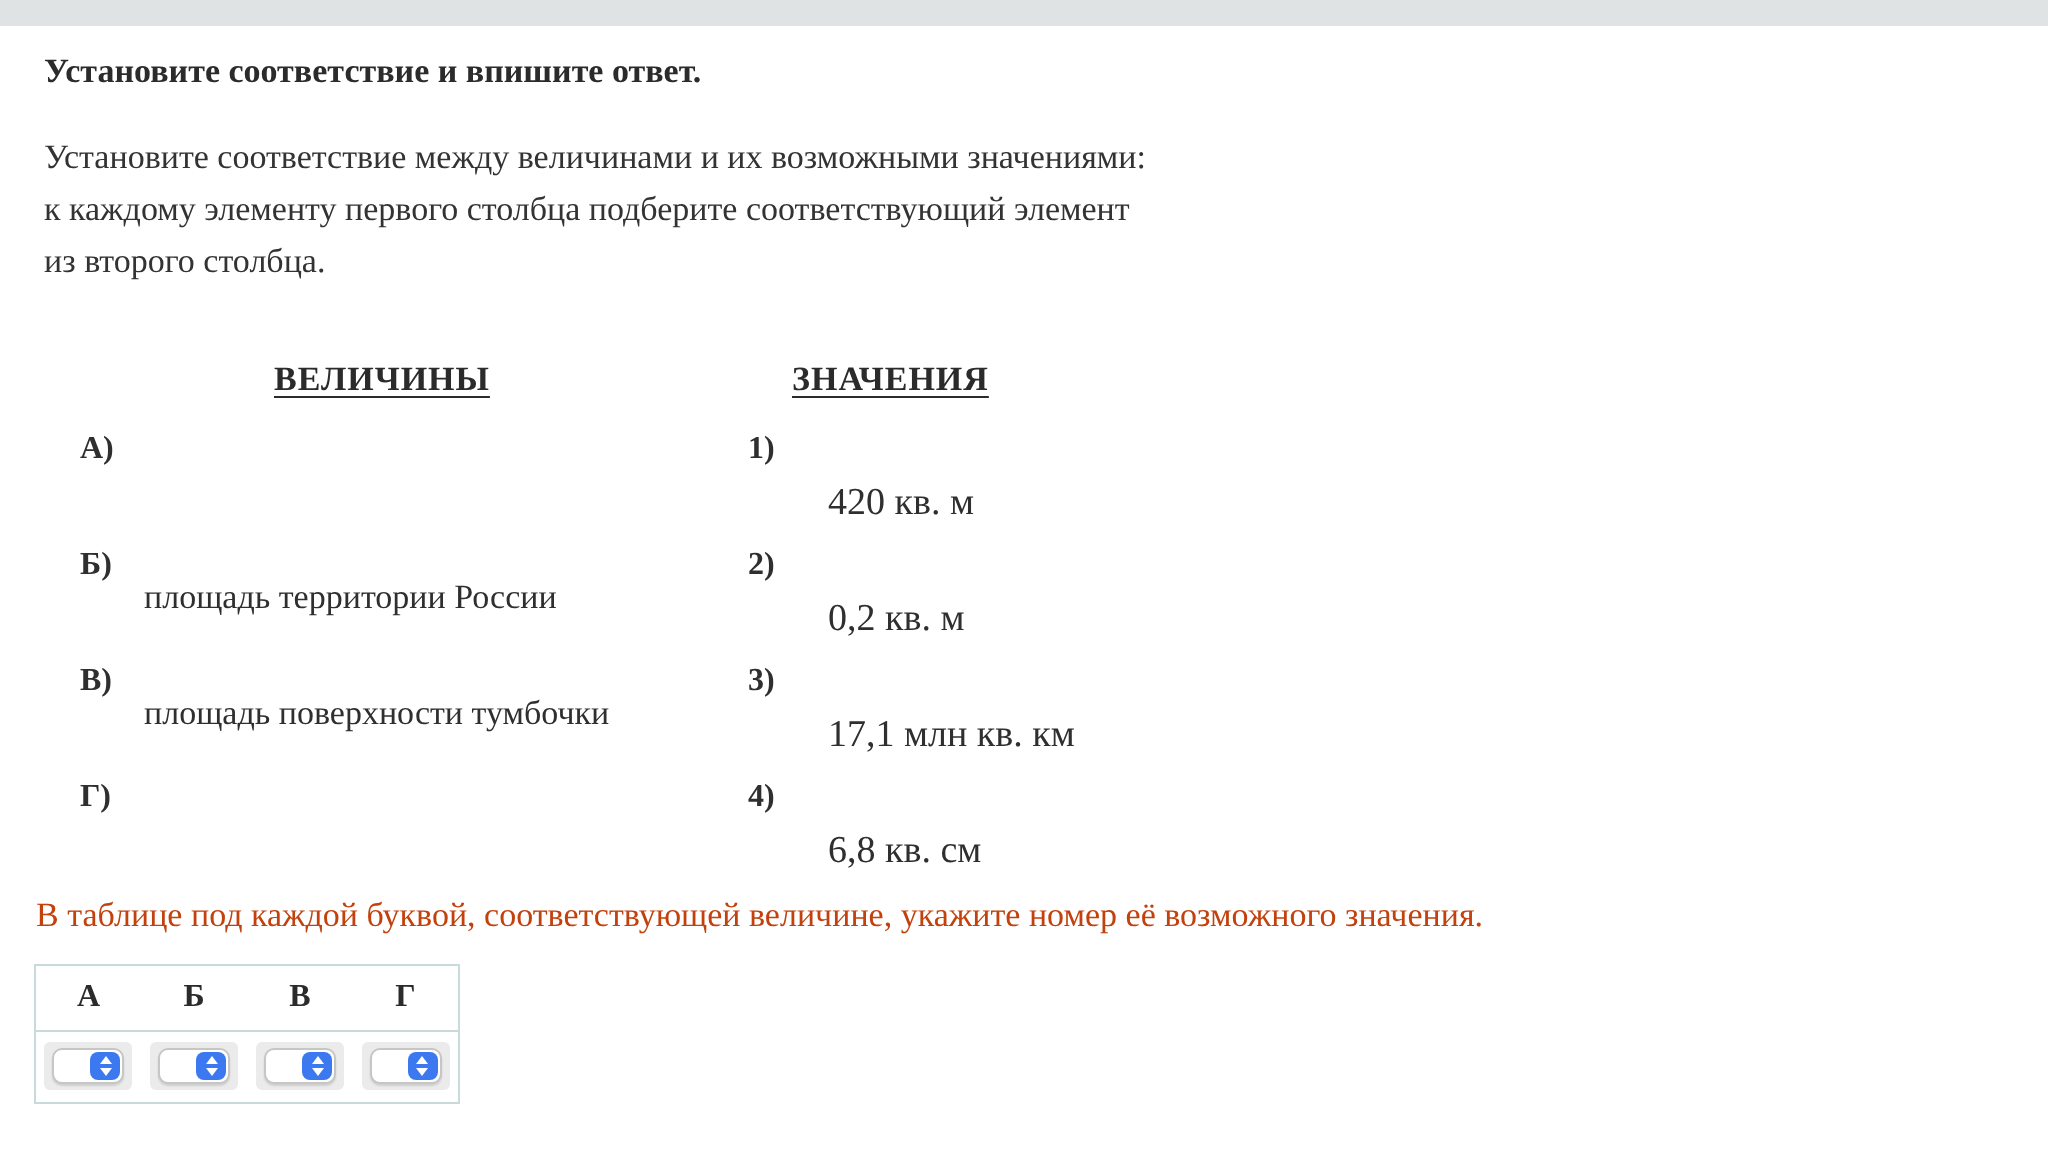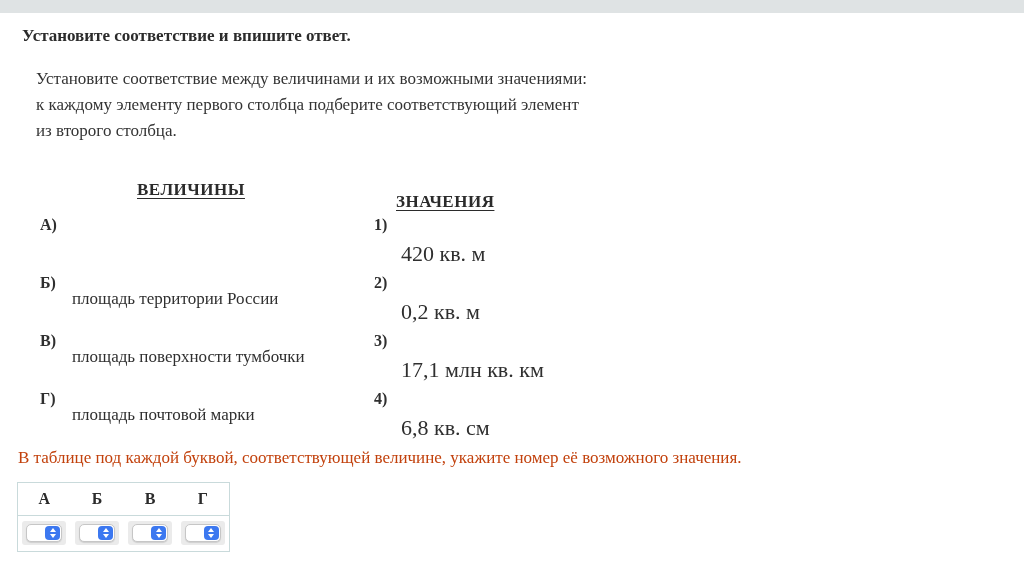--- a/index.html
+++ b/index.html
@@ -26,49 +26,48 @@
     font-size: 17px;
     font-weight: bold;
     color: #2b2b2b;
   }
   .intro {
     position: absolute;
     left: 22px; top: 66px;
     font-size: 17px;
     line-height: 26px;
     color: #333333;
-    margin-left: 14px;
   }
   .match-area {
     position: absolute;
     left: 0; top: 178px;
     width: 1024px; height: 265px;
   }
   .col-header {
     position: absolute;
     top: 2px;
     font-weight: bold;
     font-size: 17px;
     letter-spacing: 0.5px;
     text-decoration: underline;
     text-underline-offset: 3px;
     color: #2b2b2b;
   }
   .col-header.left  { left: 137px; }
-  .col-header.right { left: 396px; margin-top: 12px; }
+  .col-header.right { left: 396px; }
   .pair-row { position: absolute; left: 0; width: 700px; height: 58px; }
   .pair-row:nth-of-type(3) { top: 38px; }
   .pair-row:nth-of-type(4) { top: 96px; }
   .pair-row:nth-of-type(5) { top: 154px; }
   .pair-row:nth-of-type(6) { top: 212px; }
   .cell { position: absolute; white-space: nowrap; }
   .cell.letter   { left: 40px;  top: 0;    font-weight: bold; font-size: 16px; }
   .cell.quantity { left: 72px;  top: 25px; font-size: 17px; margin-top: 48px; }
   .cell.number   { left: 374px; top: 0;    font-weight: bold; font-size: 16px; }
-  .cell.value    { left: 401px; top: 25px; font-size: 22px; }
+  .cell.value    { left: 414px; top: 25px; font-size: 19px; }
   .answer-instruction {
     position: absolute;
     left: 18px; top: 448px;
     font-size: 17px;
     color: #c2410c;
   }
   .answer-table {
     position: absolute;
     left: 17px; top: 482px;
     border-collapse: collapse;
@@ -166,21 +165,20 @@
 
     <div class="pair-row">
       <div class="cell letter">Б)</div>
       <div class="cell quantity">площадь поверхности тумбочки</div>
       <div class="cell number">2)</div>
       <div class="cell value">0,2 кв. м</div>
     </div>
 
     <div class="pair-row">
       <div class="cell letter">В)</div>
-      <div class="cell quantity">площадь почтовой марки</div>
       <div class="cell number">3)</div>
       <div class="cell value">17,1 млн кв. км</div>
     </div>
 
     <div class="pair-row">
       <div class="cell letter">Г)</div>
       <div class="cell number">4)</div>
       <div class="cell value">6,8 кв. см</div>
     </div>
   </div>

